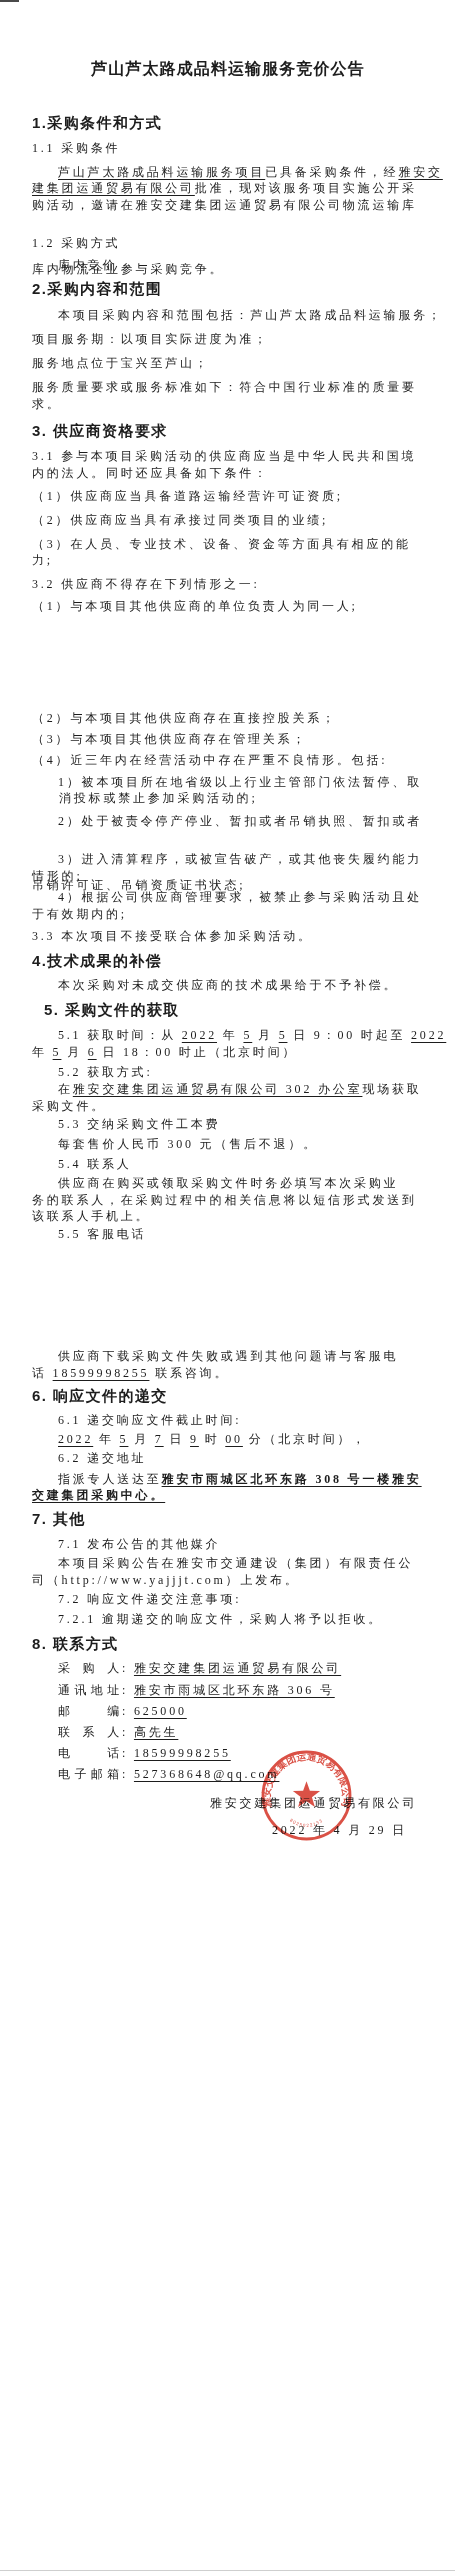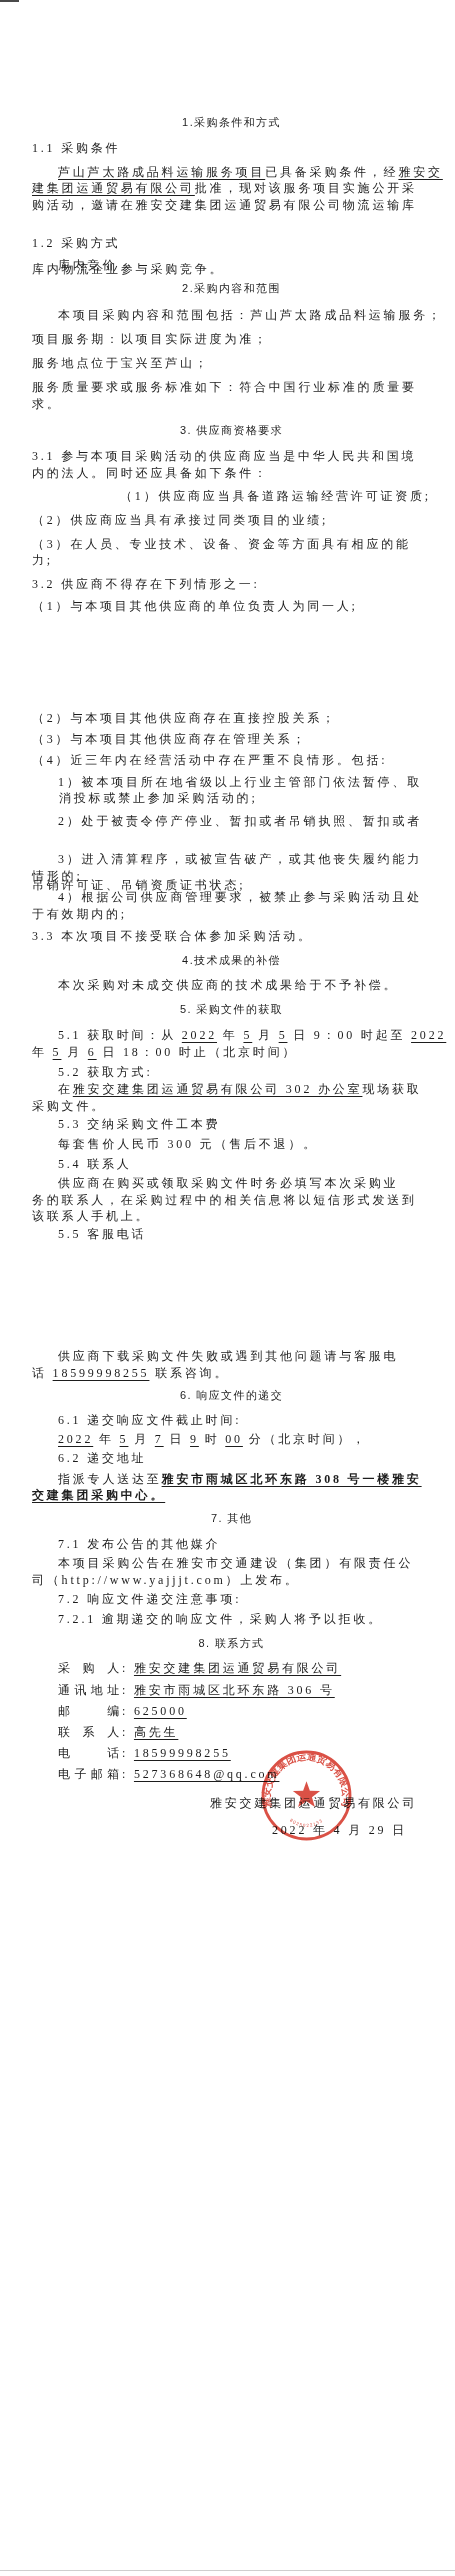--- a/index.html
+++ b/index.html
@@ -29,24 +29,23 @@
     position:absolute;
     left:32px;
     width:399px;
     font-size:12px;
     letter-spacing:2.8px;
     line-height:15.4px;
     white-space:nowrap;
   }
   .line.heading{
     font-family:"Liberation Sans","DejaVu Sans",sans-serif;
-    font-weight:normal;
+    font-weight:bold;
     letter-spacing:1.4px;
-    font-size:11px;
-    text-align:center;
+    font-size:15px;
   }
   .line.indent{padding-left:26px;}
   .line.absx{width:auto;}
   .u{text-decoration:underline;text-underline-offset:2.8px;text-decoration-thickness:0.9px;}
   .b{font-weight:bold;}
   .clabel{
     display:inline-block;
     width:64px;
     text-align:justify;
     text-align-last:justify;
@@ -76,61 +75,62 @@
   }
 </style>
 </head>
 <body>
 
 <div class="page">
 
   <div class="scan-mark-top"></div>
 
   <div class="title">
+    <div>芦山芦太路成品料运输服务竞价公告</div>
   </div>
 
   <div id="lines-root">
       <div class="line heading" style="top: 115px;"><span>1.采购条件和方式</span></div>
       <div class="line" style="top: 141px;"><span>1.1 采购条件</span></div>
       <div class="line indent" style="top: 165px;"><span class="u">芦山芦太路成品料运输服务项目</span><span>已具备采购条件，经</span><span class="u">雅安交</span></div>
       <div class="line" style="top: 181px;"><span class="u">建集团运通贸易有限公司</span><span>批准，现对该服务项目实施公开采</span></div>
       <div class="line" style="top: 198px;"><span>购活动，邀请在雅安交建集团运通贸易有限公司物流运输库</span></div>
       <div class="line" style="top: 214px; margin-top: 48px;"><span>库内物流企业参与采购竞争。</span></div>
       <div class="line" style="top: 236px;"><span>1.2 采购方式</span></div>
       <div class="line indent" style="top: 258px;"><span>库内竞价</span></div>
       <div class="line heading" style="top: 281px;"><span>2.采购内容和范围</span></div>
       <div class="line indent" style="top: 308px;"><span>本项目采购内容和范围包括：芦山芦太路成品料运输服务；</span></div>
       <div class="line" style="top: 332px;"><span>项目服务期：以项目实际进度为准；</span></div>
       <div class="line" style="top: 356px;"><span>服务地点位于宝兴至芦山；</span></div>
       <div class="line" style="top: 380px;"><span>服务质量要求或服务标准如下：符合中国行业标准的质量要</span></div>
       <div class="line" style="top: 397px;"><span>求。</span></div>
       <div class="line heading" style="top: 423px;"><span>3.  供应商资格要求</span></div>
       <div class="line" style="top: 449px;"><span>3.1 参与本项目采购活动的供应商应当是中华人民共和国境</span></div>
       <div class="line" style="top: 466px;"><span>内的法人。同时还应具备如下条件：</span></div>
-      <div class="line" style="top: 489px; text-align: right;"><span>（1）供应商应当具备道路运输经营许可证资质;</span></div>
+      <div class="line" style="top: 489px;"><span>（1）供应商应当具备道路运输经营许可证资质;</span></div>
       <div class="line" style="top: 513px;"><span>（2）供应商应当具有承接过同类项目的业绩;</span></div>
       <div class="line" style="top: 537px;"><span>（3）在人员、专业技术、设备、资金等方面具有相应的能</span></div>
       <div class="line" style="top: 553px;"><span>力;</span></div>
       <div class="line" style="top: 577px;"><span>3.2 供应商不得存在下列情形之一:</span></div>
       <div class="line" style="top: 599px;"><span>（1）与本项目其他供应商的单位负责人为同一人;</span></div>
       <div class="line" style="top: 711px;"><span>（2）与本项目其他供应商存在直接控股关系；</span></div>
       <div class="line" style="top: 732px;"><span>（3）与本项目其他供应商存在管理关系；</span></div>
       <div class="line" style="top: 753px;"><span>（4）近三年内在经营活动中存在严重不良情形。包括:</span></div>
       <div class="line indent" style="top: 775px;"><span>1）被本项目所在地省级以上行业主管部门依法暂停、取</span></div>
       <div class="line" style="top: 791px; margin-left: 27px;"><span>消投标或禁止参加采购活动的;</span></div>
       <div class="line indent" style="top: 814px;"><span>2）处于被责令停产停业、暂扣或者吊销执照、暂扣或者</span></div>
       <div class="line" style="top: 878px;"><span>吊销许可证、吊销资质证书状态;</span></div>
       <div class="line indent" style="top: 852px;"><span>3）进入清算程序，或被宣告破产，或其他丧失履约能力</span></div>
       <div class="line" style="top: 869px;"><span>情形的;</span></div>
       <div class="line indent" style="top: 890px;"><span>4）根据公司供应商管理要求，被禁止参与采购活动且处</span></div>
       <div class="line" style="top: 907px;"><span>于有效期内的;</span></div>
       <div class="line" style="top: 929px;"><span>3.3 本次项目不接受联合体参加采购活动。</span></div>
       <div class="line heading" style="top: 953px;"><span>4.技术成果的补偿</span></div>
       <div class="line indent" style="top: 978px;"><span>本次采购对未成交供应商的技术成果给于不予补偿。</span></div>
-      <div class="line heading" style="top: 1002px;"><span>5.  采购文件的获取</span></div>
+      <div class="line heading" style="top: 1002px; margin-left: 12px;"><span>5.  采购文件的获取</span></div>
       <div class="line indent" style="top: 1028px;"><span>5.1 获取时间：从 </span><span class="u">2022</span><span> 年 </span><span class="u">5</span><span> 月 </span><span class="u">5</span><span> 日 9：00 时起至 </span><span class="u">2022</span></div>
       <div class="line" style="top: 1045px;"><span>年 </span><span class="u">5</span><span> 月 </span><span class="u">6</span><span> 日 18：00 时止（北京时间）</span></div>
       <div class="line indent" style="top: 1065px;"><span>5.2 获取方式:</span></div>
       <div class="line indent" style="top: 1082px;"><span>在</span><span class="u">雅安交建集团运通贸易有限公司 302 办公室</span><span>现场获取</span></div>
       <div class="line" style="top: 1099px;"><span>采购文件。</span></div>
       <div class="line indent" style="top: 1117px;"><span>5.3 交纳采购文件工本费</span></div>
       <div class="line indent" style="top: 1137px;"><span>每套售价人民币 300 元（售后不退）。</span></div>
       <div class="line indent" style="top: 1157px;"><span>5.4 联系人</span></div>
       <div class="line indent" style="top: 1176px;"><span>供应商在购买或领取采购文件时务必填写本次采购业</span></div>
       <div class="line" style="top: 1193px;"><span>务的联系人，在采购过程中的相关信息将以短信形式发送到</span></div>

